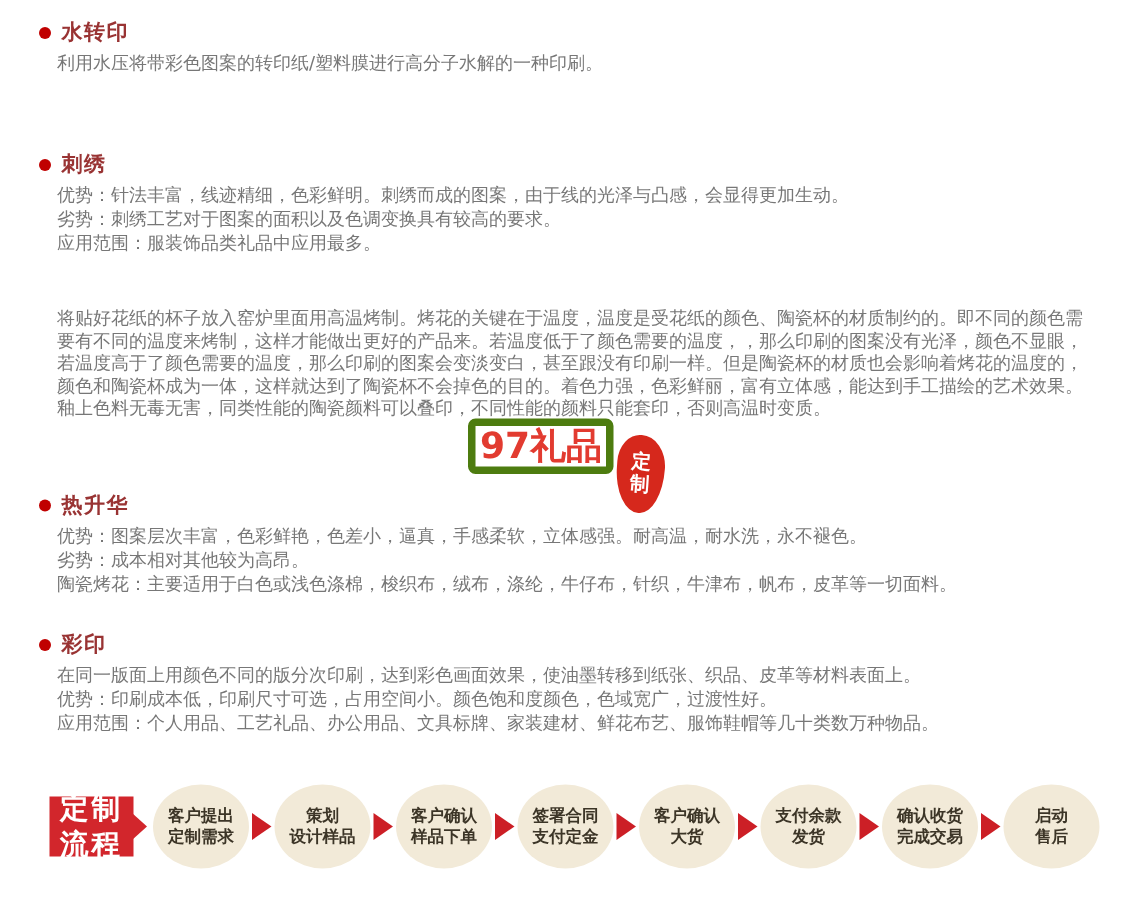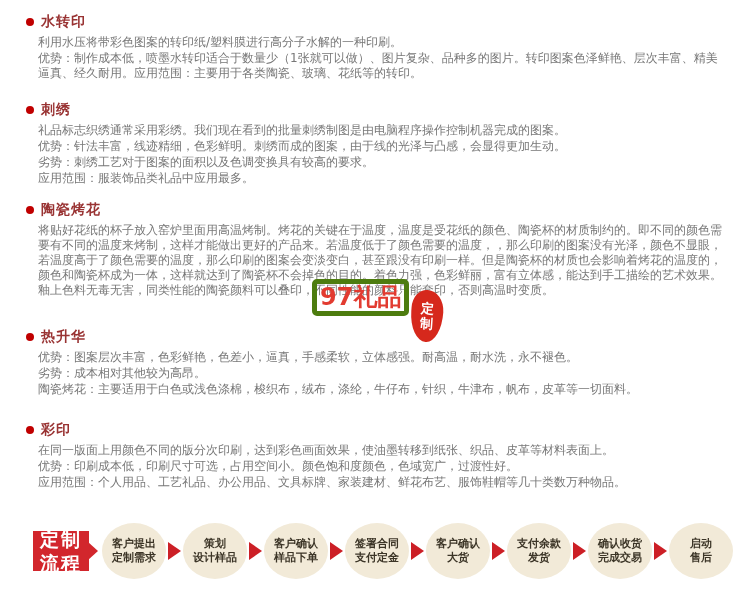--- a/index.html
+++ b/index.html
@@ -60,42 +60,36 @@
 </head>
 <body>
 
 <div class="sec sec1">
   <div class="sec-head">
     <span class="bullet"></span>
     <h3 class="sec-title">水转印</h3>
   </div>
   <div class="sec-body">
     <p>利用水压将带彩色图案的转印纸/塑料膜进行高分子水解的一种印刷。</p>
-    <p>优势：制作成本低，喷墨水转印适合于数量少（1张就可以做）、图片复杂、品种多的图片。转印图案色泽鲜艳、层次丰富、精美逼真、经久耐用。应用范围：主要用于各类陶瓷、玻璃、花纸等的转印。</p>
   </div>
 </div>
 
 <div class="sec sec2">
   <div class="sec-head">
     <span class="bullet"></span>
     <h3 class="sec-title">刺绣</h3>
   </div>
   <div class="sec-body">
-    <p>礼品标志织绣通常采用彩绣。我们现在看到的批量刺绣制图是由电脑程序操作控制机器完成的图案。</p>
     <p>优势：针法丰富，线迹精细，色彩鲜明。刺绣而成的图案，由于线的光泽与凸感，会显得更加生动。</p>
     <p>劣势：刺绣工艺对于图案的面积以及色调变换具有较高的要求。</p>
     <p>应用范围：服装饰品类礼品中应用最多。</p>
   </div>
 </div>
 
 <div class="sec sec3">
-  <div class="sec-head">
-    <span class="bullet"></span>
-    <h3 class="sec-title">陶瓷烤花</h3>
-  </div>
   <div class="sec-body">
     <p>将贴好花纸的杯子放入窑炉里面用高温烤制。烤花的关键在于温度，温度是受花纸的颜色、陶瓷杯的材质制约的。即不同的颜色需要有不同的温度来烤制，这样才能做出更好的产品来。若温度低于了颜色需要的温度，，那么印刷的图案没有光泽，颜色不显眼，若温度高于了颜色需要的温度，那么印刷的图案会变淡变白，甚至跟没有印刷一样。但是陶瓷杯的材质也会影响着烤花的温度的，颜色和陶瓷杯成为一体，这样就达到了陶瓷杯不会掉色的目的。着色力强，色彩鲜丽，富有立体感，能达到手工描绘的艺术效果。釉上色料无毒无害，同类性能的陶瓷颜料可以叠印，不同性能的颜料只能套印，否则高温时变质。</p>
   </div>
 </div>
 
 <div class="sec sec4">
   <div class="sec-head">
     <span class="bullet"></span>
     <h3 class="sec-title">热升华</h3>
   </div>

